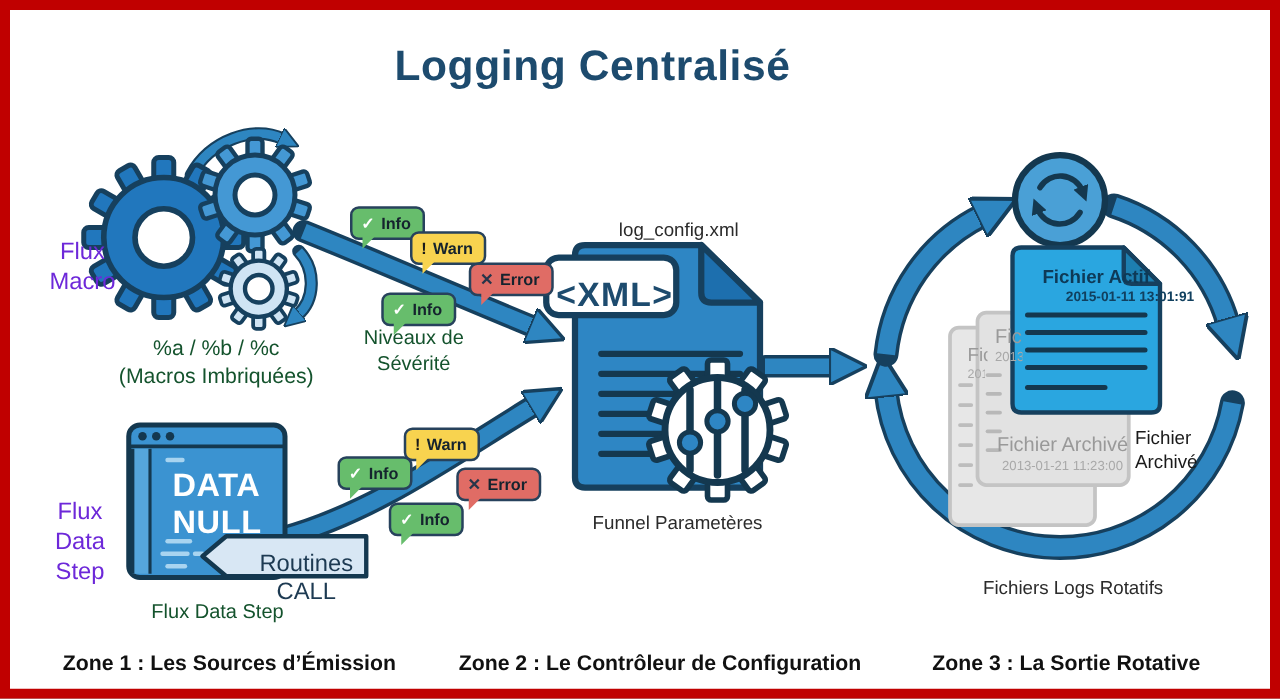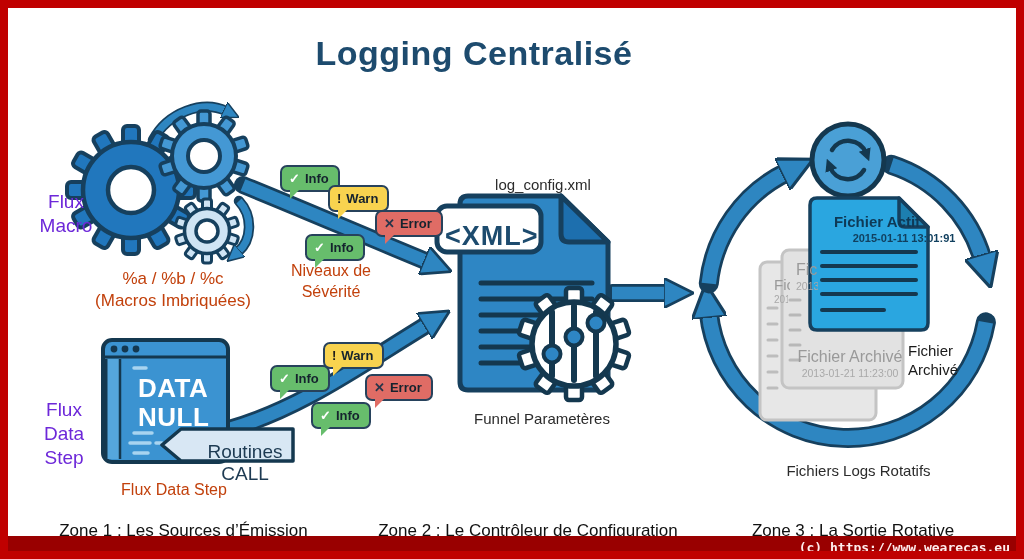--- a/index.html
+++ b/index.html
@@ -7,23 +7,23 @@
     position:relative;width:1024px;height:559px;background:#ffffff;
     font-family:"Liberation Sans",sans-serif;overflow:hidden;
     box-sizing:border-box;border:8px solid #c00000;
   }
   #diagram-svg{position:absolute;left:0;top:0;}
   .txt{position:absolute;color:#222;}
   .center{text-align:center;}
   #main-title{left:0;top:26px;width:932px;text-align:center;
     font-size:34px;font-weight:800;color:#1d4b6e;letter-spacing:.5px;}
   .side-label{font-size:19px;color:#6d28d9;line-height:1.25;margin-top:10px;}
-  .caption{font-size:16px;color:#c2410c;line-height:1.3;}
+  .caption{font-size:16px;color:#14532d;line-height:1.3;}
   .small-caption{font-size:15px;color:#2b2b2b;}
-  .zone-label{font-size:17px;font-weight:400;color:#111;}
+  .zone-label{font-size:17px;font-weight:700;color:#111;}
   
   .badge{position:absolute;display:inline-flex;align-items:center;gap:5px;
     padding:2px 9px 2px 7px;border:2px solid #27425c;border-radius:7px;
     font-size:13px;font-weight:700;color:#15232e;height:19px;}
   .badge::after{content:"";position:absolute;left:8px;bottom:-9px;width:0;height:0;
     border-right:10px solid transparent;}
   .badge.green{background:#67bd6c;}
   .badge.green::after{border-top:10px solid #67bd6c;}
   .badge.yellow{background:#f8d34f;}
   .badge.yellow::after{border-top:10px solid #f8d34f;}
@@ -338,16 +338,13 @@
   <div class="txt" id="archived-side-label">
     <div>Fichier</div>
       <div>Archivé</div>
   </div>
   <div class="txt small-caption center" style="left:758px;top:454px;width:185px;">Fichiers Logs Rotatifs</div>
 
   <div class="txt zone-label center" style="left:28px;top:513px;width:295px;">Zone 1 : Les Sources d’Émission</div>
   <div class="txt zone-label center" style="left:355px;top:513px;width:330px;">Zone 2 : Le Contrôleur de Configuration</div>
   <div class="txt zone-label center" style="left:725px;top:513px;width:240px;">Zone 3 : La Sortie Rotative</div>
 
-  <div id="footer-strip">
-    <span>(c) https://www.wearecas.eu</span>
-  </div>
 </div>
 
 </body></html>

